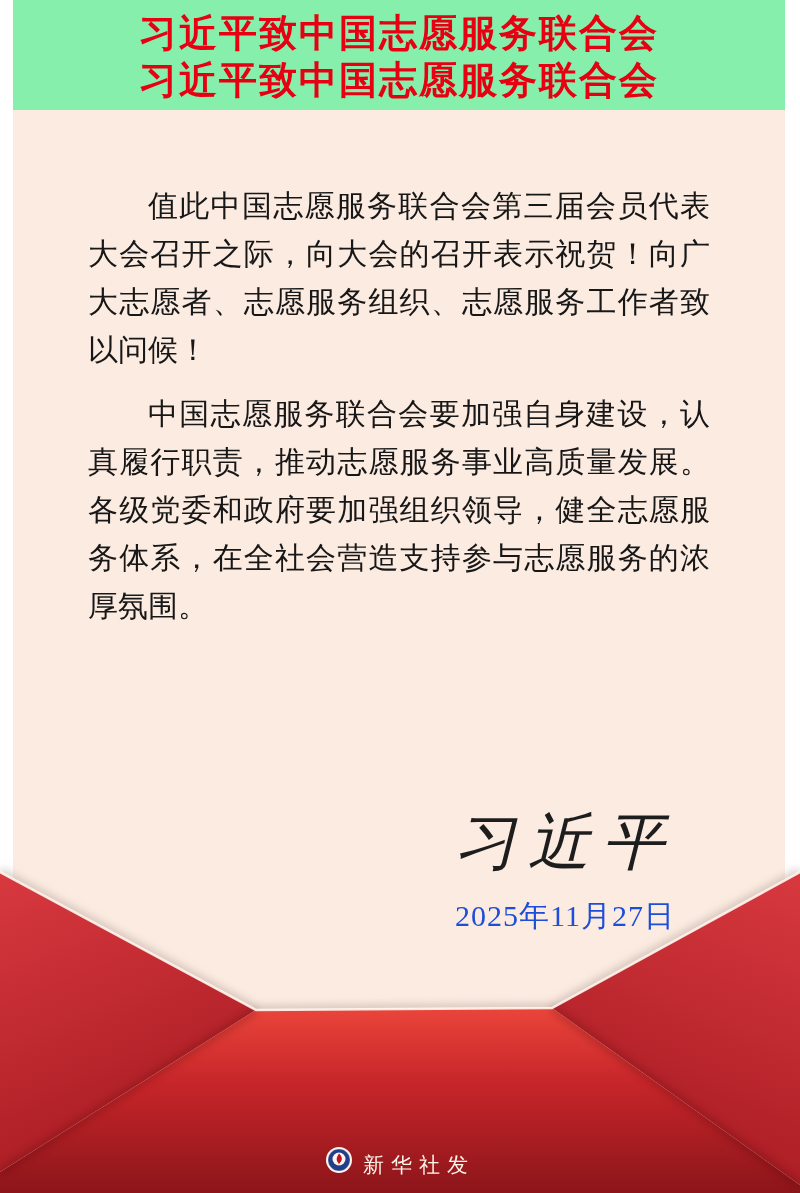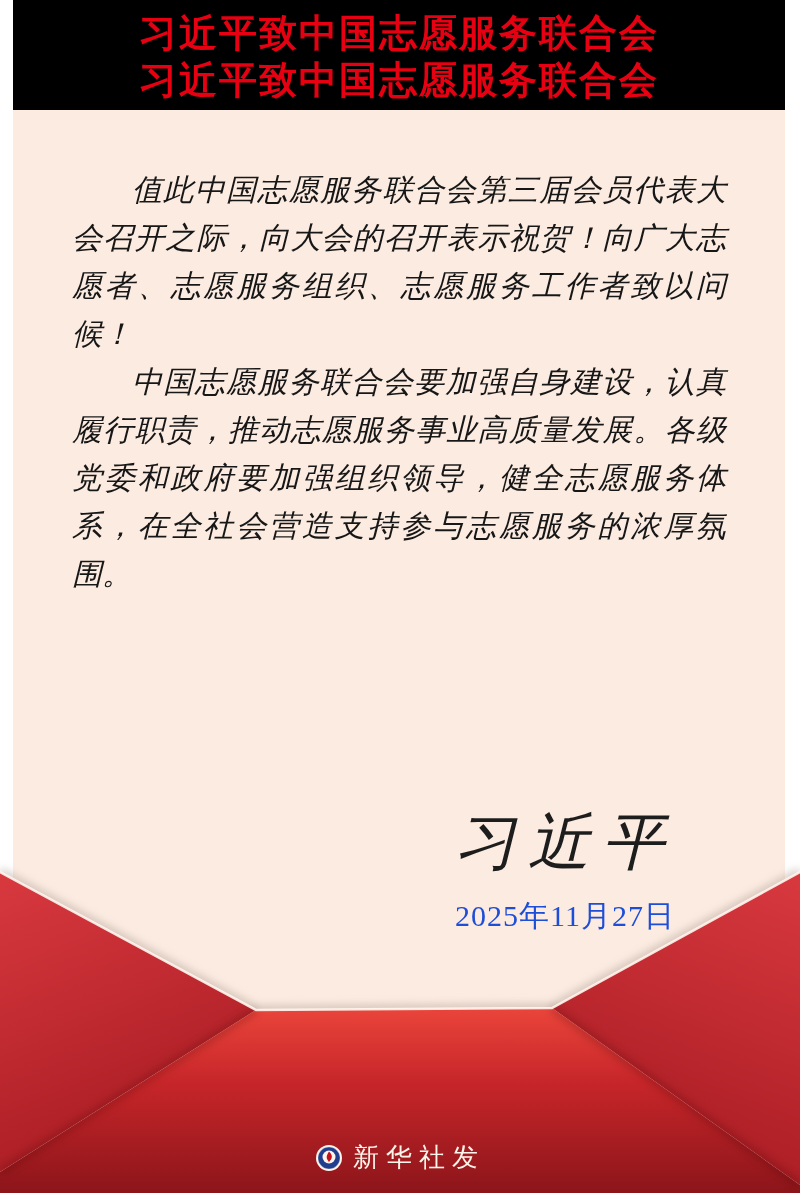--- a/index.html
+++ b/index.html
@@ -6,32 +6,32 @@
   .page{
     position:relative;width:800px;height:1193px;background:#ffffff;
     overflow:hidden;font-family:"Liberation Serif","DejaVu Serif",serif;
   }
   
   .sheet{
     position:absolute;left:13px;top:0;width:772px;height:1045px;
     background:#fcebe1;
   }
   .title-band{
-    height:110px;background:#000000;text-align:center;
+    height:110px;background:#86efac;text-align:center;
     padding-top:10px;box-sizing:border-box;
   }
   .title-line{
     font-size:38px;font-weight:bold;color:#e60012;line-height:47px;
     letter-spacing:2px;
   }
   .letter-body{
     padding:56px 59px 0 59px;font-size:30px;line-height:48px;
     color:#171717;text-align:justify;
   }
-  .letter-body p{margin:0;text-indent:2em;font-style:italic;}
+  .letter-body p{margin:16px;text-indent:2em;}
   .sig-block{
     position:absolute;top:800px;right:40px;width:360px;text-align:center;
   }
   .signature{
     font-size:62px;color:#1d1d1d;letter-spacing:12px;font-weight:500;font-style:italic;
   }
   .date{
     margin-top:12px;font-size:30px;color:#1d4ed8;letter-spacing:1px;
   }
   
@@ -39,21 +39,21 @@
     position:absolute;left:0;top:0;width:800px;height:1193px;
     pointer-events:none;
   }
   
   .credit{
     position:absolute;left:0;right:0;top:1140px;
     display:flex;justify-content:center;align-items:center;gap:10px;
     color:#fdf4ea;
   }
   .credit-text{
-    font-size:26px;letter-spacing:7px;font-family:Liberation Serif, serif;
+    font-size:21px;letter-spacing:7px;font-family:Liberation Serif, serif;margin-top:11px;
   }
   .xinhua-logo{display:block;}
 </style>
 </head>
 <body>
 
 <div class="page">
 
   <div class="sheet">
     <div class="title-band">

